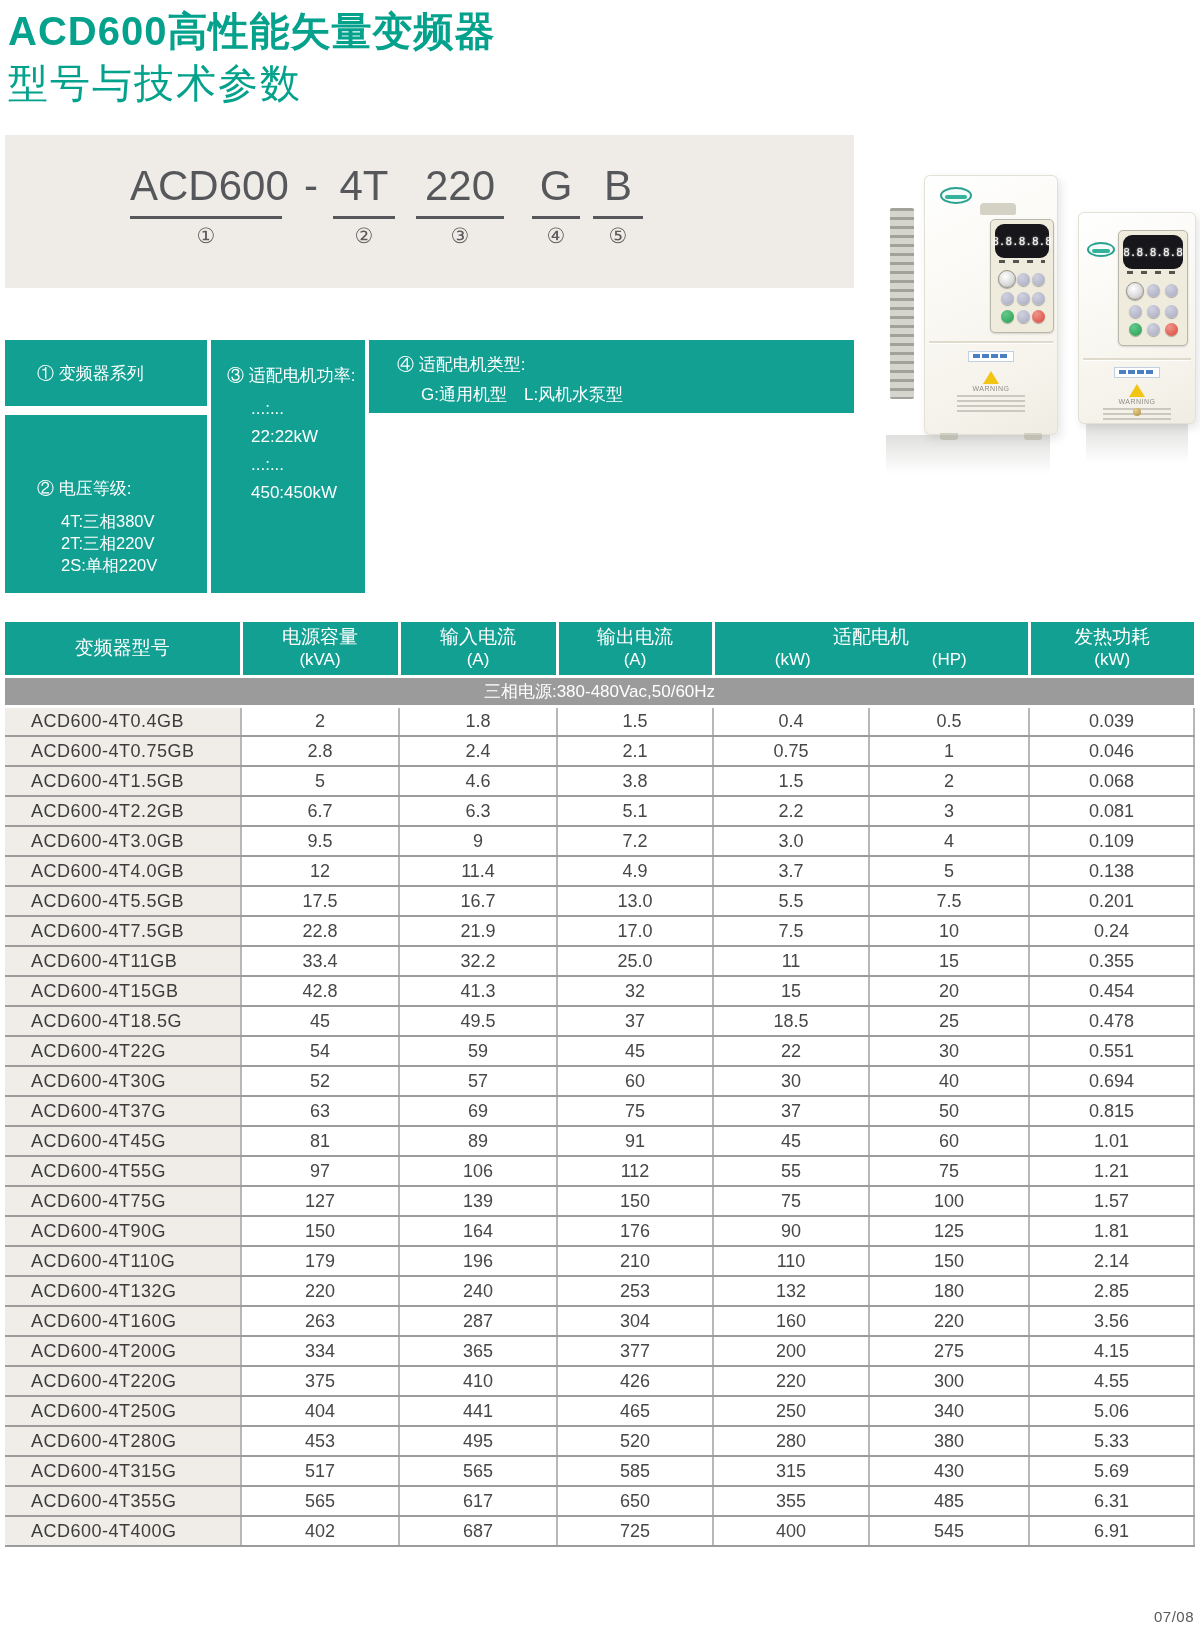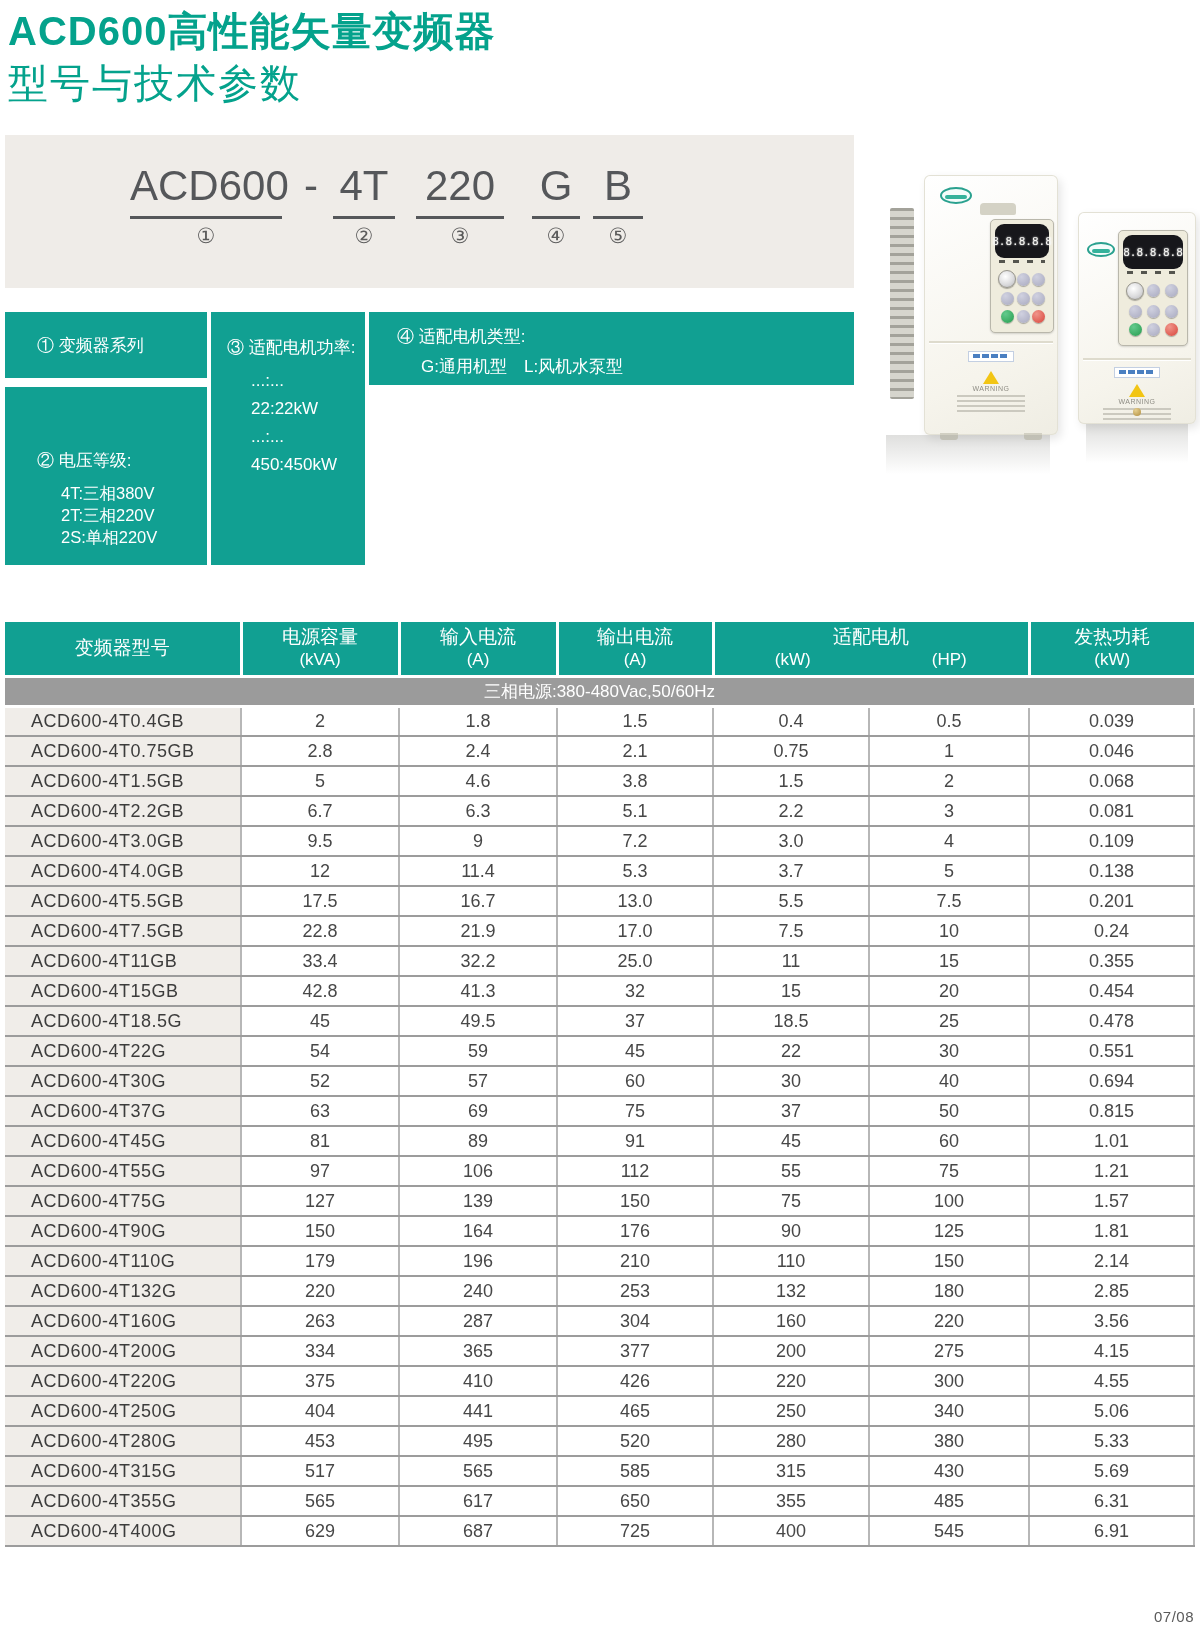--- a/index.html
+++ b/index.html
@@ -12,21 +12,21 @@
   .subtitle { position:absolute; left:8px; top:56px; font-size:40px; font-weight:500; color:#04a28c; letter-spacing:2px; }
 
   
   .namebox { position:absolute; left:5px; top:135px; width:849px; height:153px; background:#efece8; }
   .seg { position:absolute; top:28px; text-align:center; }
   .seg-text { display:block; font-size:42px; color:#55575a; line-height:46px; padding-bottom:7px; border-bottom:3px solid #55575a; }
   .seg.no-line .seg-text { border-bottom:none; }
   .seg-marker { display:block; margin-top:5px; font-size:21px; color:#5c5c5c; }
 
   
-  .lbox { position:absolute; background:#11a092; color:#ffffff; font-size:17px; }
+  .lbox { position:absolute; background:#11a092; color:#ffffff; font-size:17px;margin-top:28px; }
   .lbox .t { white-space:nowrap; }
   .lbox .ln { white-space:nowrap; }
   .lb-series { left:5px; top:312px; width:202px; height:66px; display:flex; align-items:center; padding-left:32px; }
   .lb-voltage { left:5px; top:387px; width:202px; height:178px; padding:62px 0 0 32px; }
   .lb-voltage .ln { padding-left:24px; line-height:22px; font-size:16.5px; }
   .lb-voltage .t { margin-bottom:10px; }
   .lb-power { left:211px; top:312px; width:154px; height:253px; padding:24px 0 0 16px; }
   .lb-power .ln { padding-left:24px; line-height:28px; }
   .lb-power .t { margin-bottom:8px; }
   .lb-type { left:369px; top:312px; width:485px; height:73px; padding:13px 0 0 28px; }
@@ -332,21 +332,21 @@
           <td>9</td>
           <td>7.2</td>
           <td>3.0</td>
           <td>4</td>
           <td>0.109</td>
         </tr>
         <tr>
           <td class="model">ACD600-4T4.0GB</td>
           <td>12</td>
           <td>11.4</td>
-          <td>5.3</td>
+          <td>4.9</td>
           <td>3.7</td>
           <td>5</td>
           <td>0.138</td>
         </tr>
         <tr>
           <td class="model">ACD600-4T5.5GB</td>
           <td>17.5</td>
           <td>16.7</td>
           <td>13.0</td>
           <td>5.5</td>
@@ -528,21 +528,21 @@
           <td class="model">ACD600-4T355G</td>
           <td>565</td>
           <td>617</td>
           <td>650</td>
           <td>355</td>
           <td>485</td>
           <td>6.31</td>
         </tr>
         <tr>
           <td class="model">ACD600-4T400G</td>
-          <td>629</td>
+          <td>402</td>
           <td>687</td>
           <td>725</td>
           <td>400</td>
           <td>545</td>
           <td>6.91</td>
         </tr>
       </tbody>
   </table>
 
   <div class="pagenum">07/08</div>

